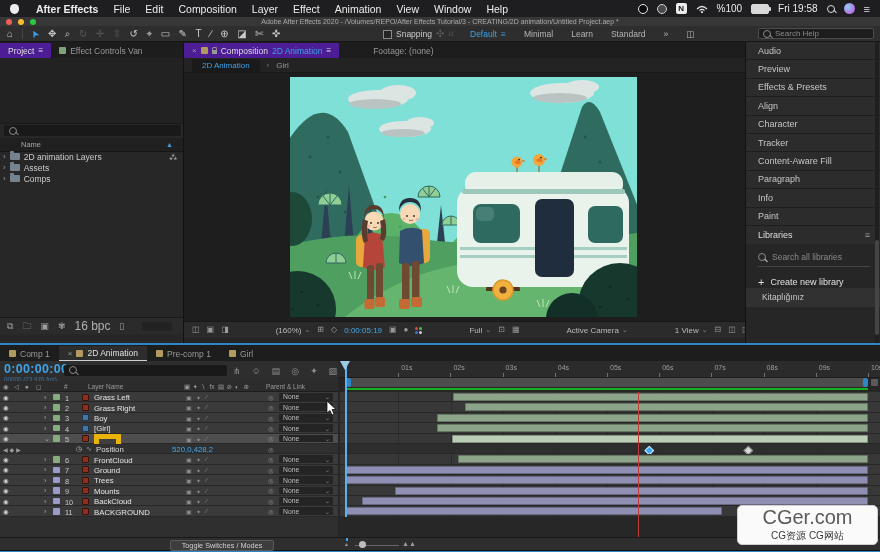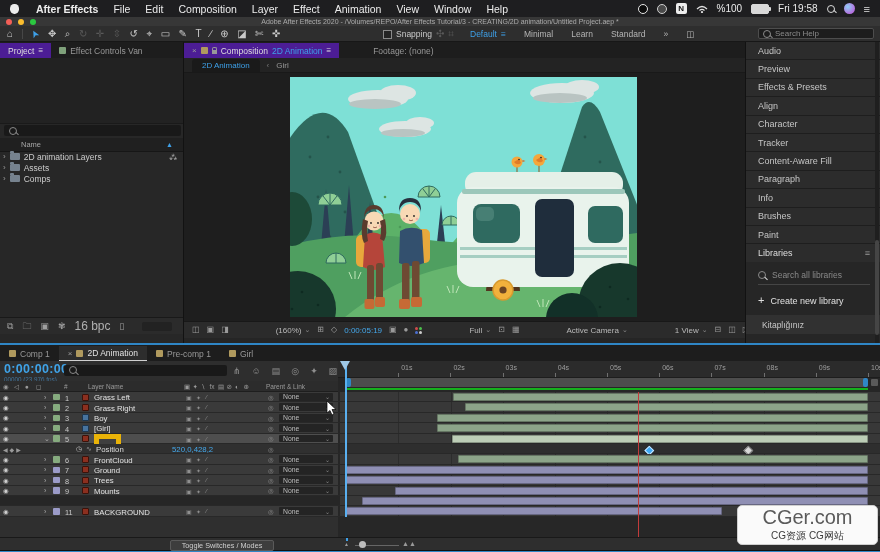--- a/index.html
+++ b/index.html
@@ -92,21 +92,21 @@
   
   .rightp{left:745px;top:42px;width:135px;height:301px;background:#262626;border-left:1px solid #121212;box-sizing:border-box;}
   .rp-item{height:18.4px;background:#2c2c2c;border-bottom:1px solid #1e1e1e;display:flex;align-items:center;
            padding-left:12px;font-size:9px;color:#c6c6c6;box-sizing:border-box;}
   .rp-lib-hdr{height:18px;display:flex;align-items:center;padding:0 10px 0 12px;font-size:9px;color:#dedede;background:#2c2c2c;}
   .rp-lib-hdr .m{margin-left:auto;color:#9a9a9a;}
   .rp-search{margin:8px 10px 0 12px;display:flex;align-items:center;gap:6px;border-bottom:1px solid #454545;padding-bottom:4px;}
   .rp-search span{font-size:8.5px;color:#8a8a8a;}
   .rp-create{margin:10px 10px 0 12px;display:flex;align-items:center;gap:6px;font-size:9px;color:#e0e0e0;}
   .plus{color:#e0e0e0;font-size:11px;line-height:1;}
-  .rp-libitem{margin-top:9px;height:19px;background:#313131;display:flex;align-items:center;padding-left:16px;font-size:8.5px;color:#c9c9c9;}
+  .rp-libitem{height:19px;background:#313131;display:flex;align-items:center;padding-left:16px;font-size:8.5px;color:#c9c9c9;}
   .rp-scroll{position:absolute;right:1px;top:0;width:4px;height:301px;background:#1f1f1f;}
   .rp-thumb{position:absolute;right:0;top:198px;width:4px;height:95px;background:#454545;border-radius:2px;}
   
   .divtop{left:0;top:343px;width:880px;height:2px;background:#2f86c6;}
   .divbottom{left:0;top:550.5px;width:880px;height:1.5px;background:#2f86c6;}
   
   .timeline{left:0;top:345px;width:880px;height:205px;background:#262626;}
   .tl-tabs{position:absolute;left:0;top:0;width:100%;height:16px;background:#1d1d1d;display:flex;align-items:flex-end;}
   .tl-tab{height:15px;display:flex;align-items:center;gap:4px;padding:0 9px;font-size:8.5px;color:#989898;white-space:nowrap;}
   .tl-tab.active{background:#2d2d2d;color:#e2e2e2;border-bottom:1px solid #cfcfcf;box-sizing:border-box;}
@@ -532,21 +532,20 @@
   <div id="rp-list">
       <div class="rp-item">Audio</div>
       <div class="rp-item">Preview</div>
       <div class="rp-item">Effects &amp; Presets</div>
       <div class="rp-item">Align</div>
       <div class="rp-item">Character</div>
       <div class="rp-item">Tracker</div>
       <div class="rp-item">Content-Aware Fill</div>
       <div class="rp-item">Paragraph</div>
       <div class="rp-item">Info</div>
-      <div class="rp-item">Brushes</div>
       <div class="rp-item">Paint</div>
     </div>
   <div class="rp-lib-hdr">
     <span>Libraries</span>
     <span class="m">≡</span>
   </div>
   <div class="rp-search">
     <span class="mag" style="border-color:#8a8a8a;"></span>
     <span>Search all libraries</span>
   </div>
@@ -816,20 +815,33 @@
           <div class="rl-sw" style="left: 196px;">✦</div>
           <div class="rl-sw" style="left: 206px;">∕</div>
           <div class="rl-pw">◎</div>
           <div class="nonebox">None<span class="car">⌄</span></div>
         </div>
         <div class="row-track">
           <div class="bar" style="left: 55.068px; width: 472.932px; background: rgb(143, 143, 180);"></div>
         </div>
       </div>
       <div class="tlrow" style="top: 104px; height: 10.4px;">
+        <div class="row-left">
+          <div class="rl-eye">◉</div>
+          <div class="rl-chev">›</div>
+          <div class="rl-label" style="background: rgb(155, 155, 200);"></div>
+          <div class="rl-num">10</div>
+          <div class="rl-ico ico-ai"></div>
+          <div class="rl-name">BackCloud</div>
+          <div class="rl-sw" style="left: 186px;">▣</div>
+          <div class="rl-sw" style="left: 196px;">✦</div>
+          <div class="rl-sw" style="left: 206px;">∕</div>
+          <div class="rl-pw">◎</div>
+          <div class="nonebox">None<span class="car">⌄</span></div>
+        </div>
         <div class="row-track">
           <div class="bar" style="left: 22.182px; width: 505.818px; background: rgb(143, 143, 180);"></div>
         </div>
       </div>
       <div class="tlrow" style="top: 114.4px; height: 10.4px;">
         <div class="row-left">
           <div class="rl-eye">◉</div>
           <div class="rl-chev">›</div>
           <div class="rl-label" style="background: rgb(155, 155, 200);"></div>
           <div class="rl-num">11</div>

